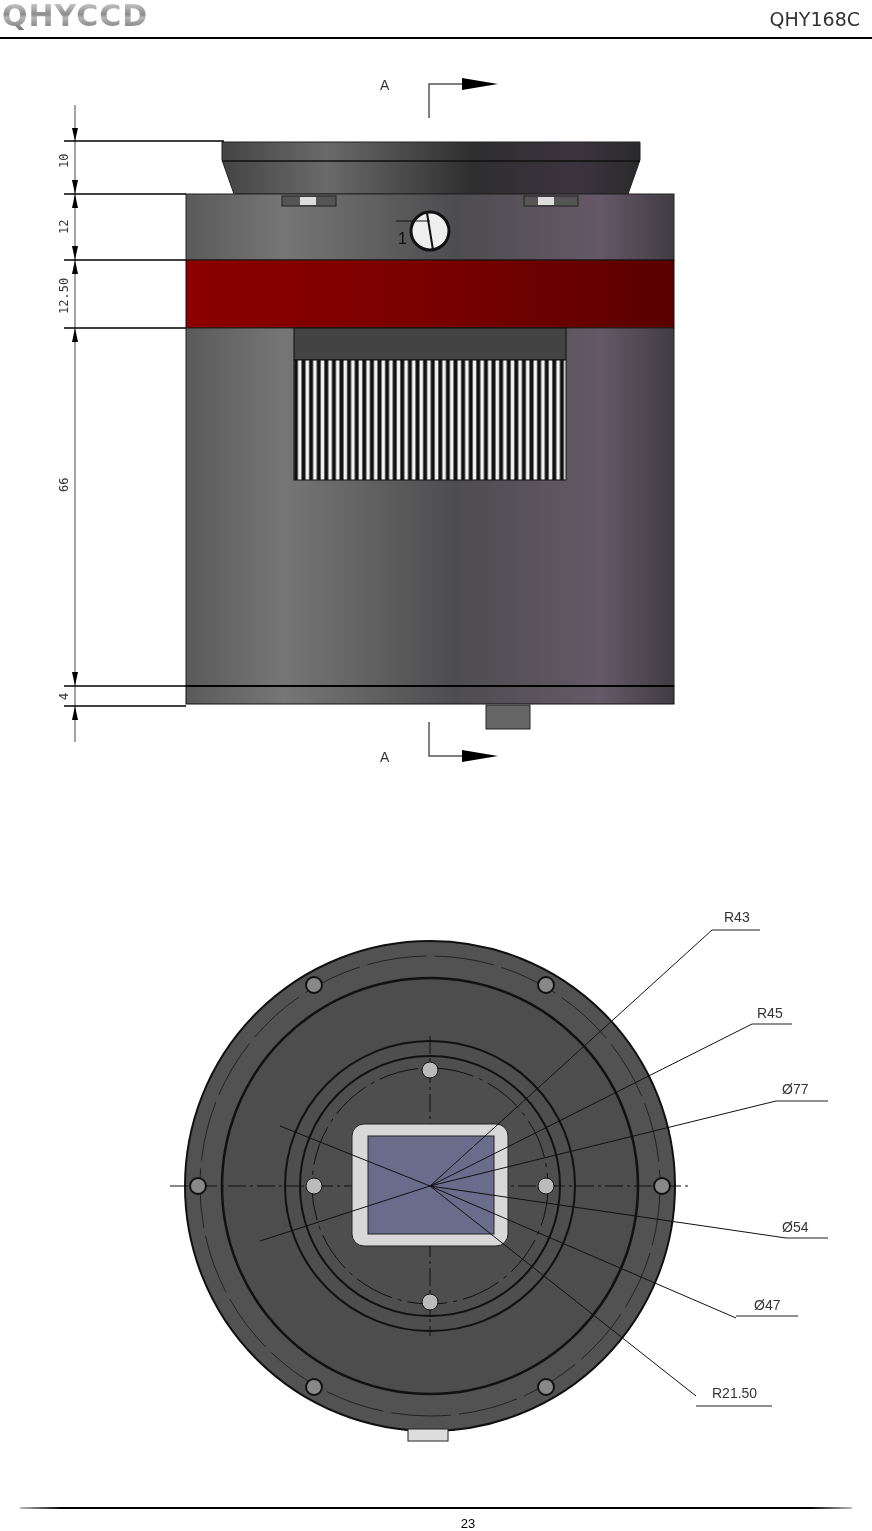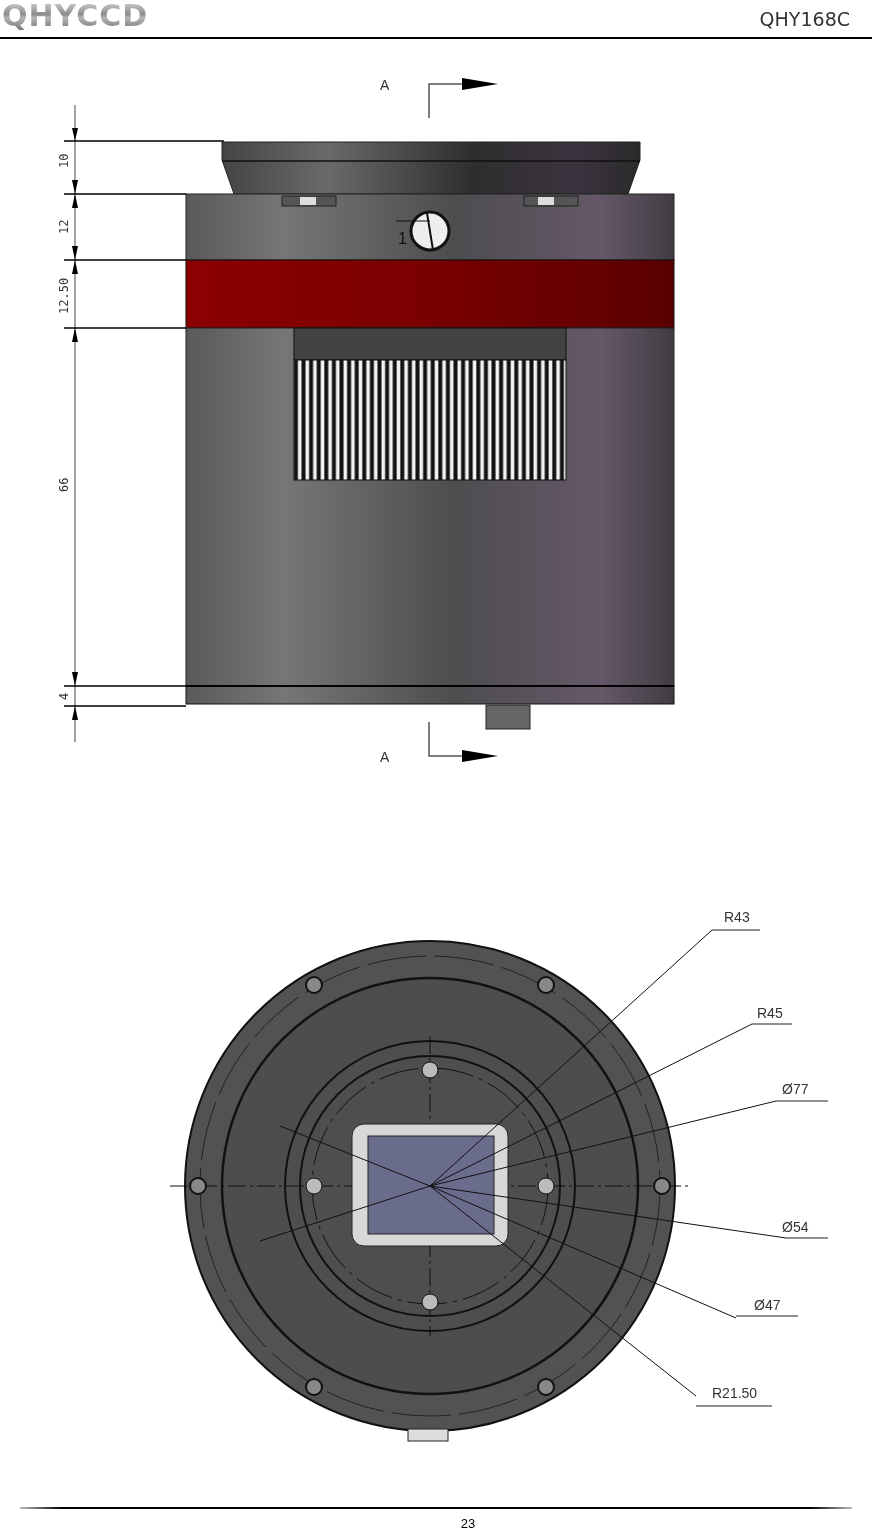--- a/index.html
+++ b/index.html
@@ -1,20 +1,20 @@
 <!DOCTYPE html>
 <html><head>
 <meta charset="utf-8">
 <style>
   html, body { margin: 0; padding: 0; background: #ffffff; }
   body { width: 872px; height: 1531px; position: relative; overflow: hidden; font-family: "Liberation Sans", sans-serif; }
   .header { position: absolute; left: 0; top: 0; width: 872px; height: 40px; }
   .logo { position: absolute; left: 2px; top: 0px; font-family: "DejaVu Sans", sans-serif; font-weight: bold; font-size: 30px; letter-spacing: 1px; color: #9a9a9a;
           background: linear-gradient(180deg, #d8d8d8 0%, #8c8c8c 45%, #b5b5b5 55%, #6f6f6f 100%); -webkit-background-clip: text; background-clip: text; -webkit-text-fill-color: transparent; line-height: 32px; }
-  .model { position: absolute; right: 22px; top: 8px; font-size: 19px; color: #333; font-family: "DejaVu Sans", sans-serif; }
+  .model { position: absolute; right: 12px; top: 8px; font-size: 19px; color: #333; font-family: "DejaVu Sans", sans-serif; }
   .header-rule { position: absolute; left: 0; top: 37px; width: 872px; height: 2px; background: #000; }
   .footer-rule { position: absolute; left: 20px; top: 1507px; width: 832px; height: 2px; background: linear-gradient(90deg, #bbb 0%, #000 5%, #000 95%, #bbb 100%); }
   .page-num { position: absolute; left: 0; width: 872px; top: 1516px; text-align: center; font-size: 13px; color: #000; margin-left: 32px; }
   svg { position: absolute; left: 0; top: 0; }
   .dim { font-family: "DejaVu Sans Mono", monospace; font-size: 12px; fill: #333; }
   .lbl { font-family: "Liberation Sans Narrow", "Liberation Sans", sans-serif; font-size: 14px; fill: #333; }
 </style>
 </head>
 <body>
 

